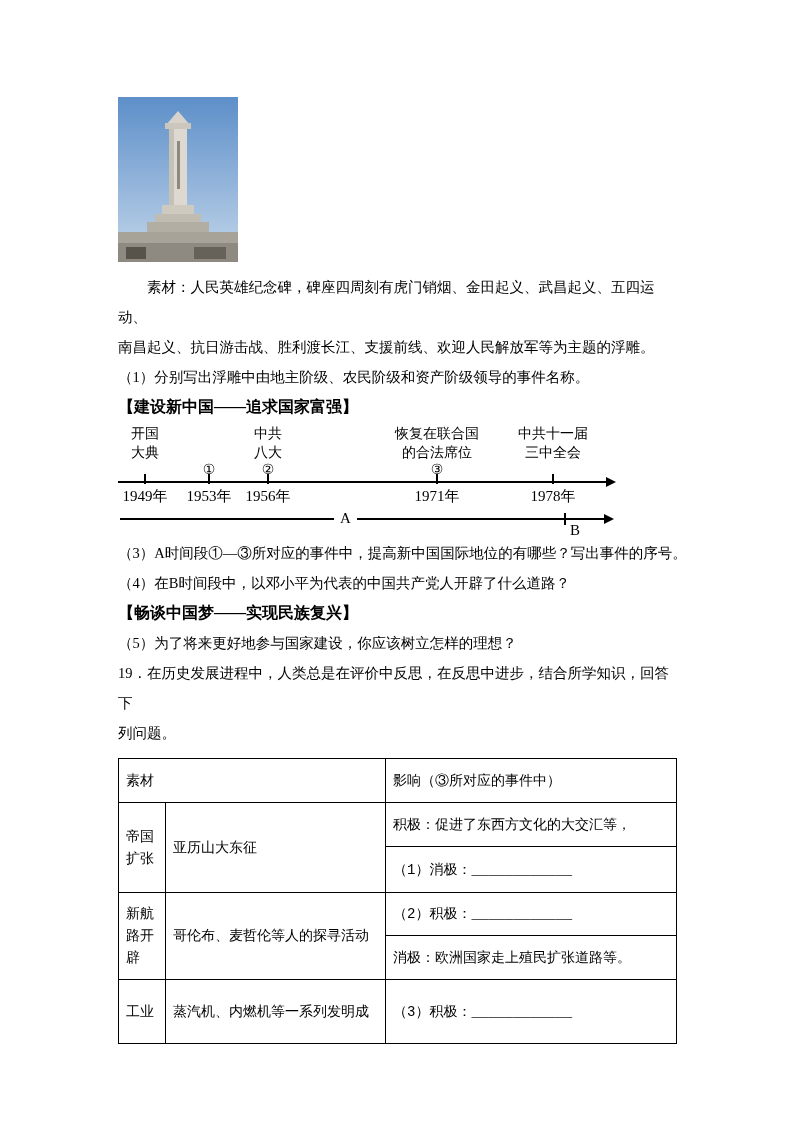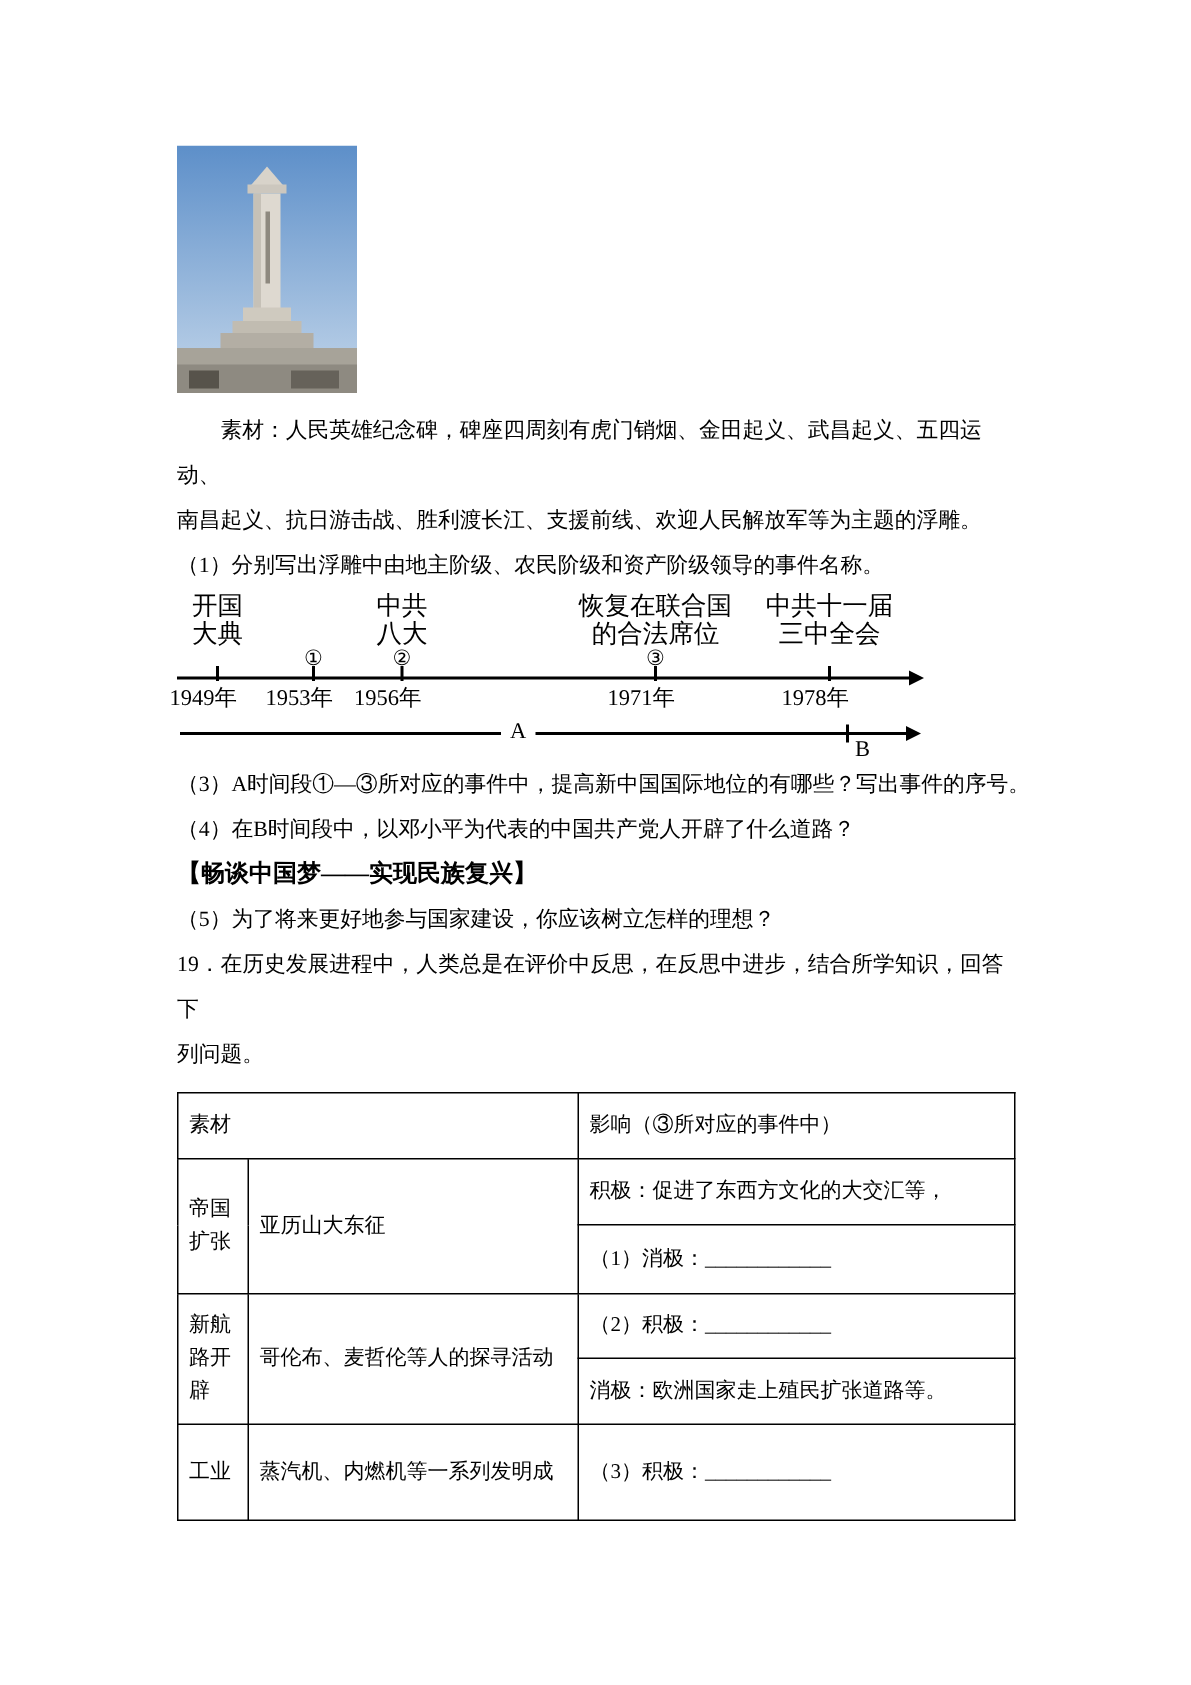--- a/index.html
+++ b/index.html
@@ -10,35 +10,35 @@
   }
   .content{position:absolute;left:118px;top:97px;width:560px;}
   .para{font-size:14.5px;line-height:30px;margin:0;white-space:pre-line;}
   .qline{font-size:14.5px;line-height:30px;margin:0;white-space:nowrap;}
   .section-head{font-size:16px;line-height:30px;font-weight:bold;margin:0;white-space:nowrap;}
   .indent2{text-indent:2em;}
   .monument{width:120px;height:165px;display:block;margin-bottom:10px;}
 
   
   .timeline{position:relative;height:114px;margin-top:2px;}
-  .tl-label{position:absolute;top:0;width:140px;text-align:center;font-size:17px;line-height:19px;white-space:pre-line;}
+  .tl-label{position:absolute;top:0;width:140px;text-align:center;font-size:14px;line-height:19px;white-space:pre-line;}
   .tl-num{position:absolute;top:38px;width:20px;text-align:center;font-size:14px;line-height:16px;}
   .tl-axis{position:absolute;top:57px;left:0;width:490px;border-top:2px solid #000;}
   .tl-axis-arrow{position:absolute;top:53px;left:488px;width:0;height:0;border-left:10px solid #000;border-top:5px solid transparent;border-bottom:5px solid transparent;}
   .tl-tick{position:absolute;top:50px;width:2px;height:10px;background:#000;}
-  .tl-year{position:absolute;top:62px;width:64px;text-align:left;font-size:15px;line-height:20px;}
+  .tl-year{position:absolute;top:62px;width:64px;text-align:center;font-size:15px;line-height:20px;}
   .tl-span-line{position:absolute;top:94px;left:2px;width:486px;border-top:2px solid #000;}
   .tl-span-arrow{position:absolute;top:90px;left:486px;width:0;height:0;border-left:10px solid #000;border-top:5px solid transparent;border-bottom:5px solid transparent;}
   .tl-span-divider{position:absolute;top:89px;left:446px;width:2px;height:12px;background:#000;}
   .tl-a{position:absolute;top:84px;left:216px;background:#fff;padding:0 6px;font-size:15px;line-height:20px;}
   .tl-b{position:absolute;top:97px;left:452px;font-size:15px;line-height:18px;}
 
   
   .itable{border-collapse:collapse;margin-top:10px;table-layout:fixed;width:558px;font-size:14px;}
-  .itable td{border:1px solid #000;padding:4px 7px;vertical-align:middle;line-height:22px;word-break:break-all;}
+  .itable td{border:1px solid #000;padding:4px 7px;vertical-align:middle;line-height:22px;word-break:break-all;font-family:Liberation Mono, monospace;}
 </style>
 </head>
 <body>
 
 <div class="content">
 
   <svg class="monument" viewBox="0 0 120 165" xmlns="http://www.w3.org/2000/svg">
     <defs>
       <linearGradient id="sky" x1="0" y1="0" x2="0" y2="1">
         <stop offset="0" stop-color="#5d8fc9"></stop>
@@ -58,20 +58,21 @@
     <rect x="0" y="146" width="120" height="19" fill="#8e8a81"></rect>
     <rect x="8" y="150" width="20" height="12" fill="#57534b"></rect>
     <rect x="76" y="150" width="32" height="12" fill="#66625a"></rect>
   </svg>
 
   <p class="para indent2">素材：人民英雄纪念碑，碑座四周刻有虎门销烟、金田起义、武昌起义、五四运动、
 南昌起义、抗日游击战、胜利渡长江、支援前线、欢迎人民解放军等为主题的浮雕。</p>
 
   <p class="qline">（1）分别写出浮雕中由地主阶级、农民阶级和资产阶级领导的事件名称。</p>
 
+  <p class="section-head">【建设新中国——追求国家富强】</p>
 
   <div class="timeline">
     <div class="tl-label" style="left:-43px">开国
 大典</div>
     <div class="tl-label" style="left:80px">中共
 八大</div>
     <div class="tl-label" style="left:249px">恢复在联合国
 的合法席位</div>
     <div class="tl-label" style="left:365px">中共十一届
 三中全会</div>

